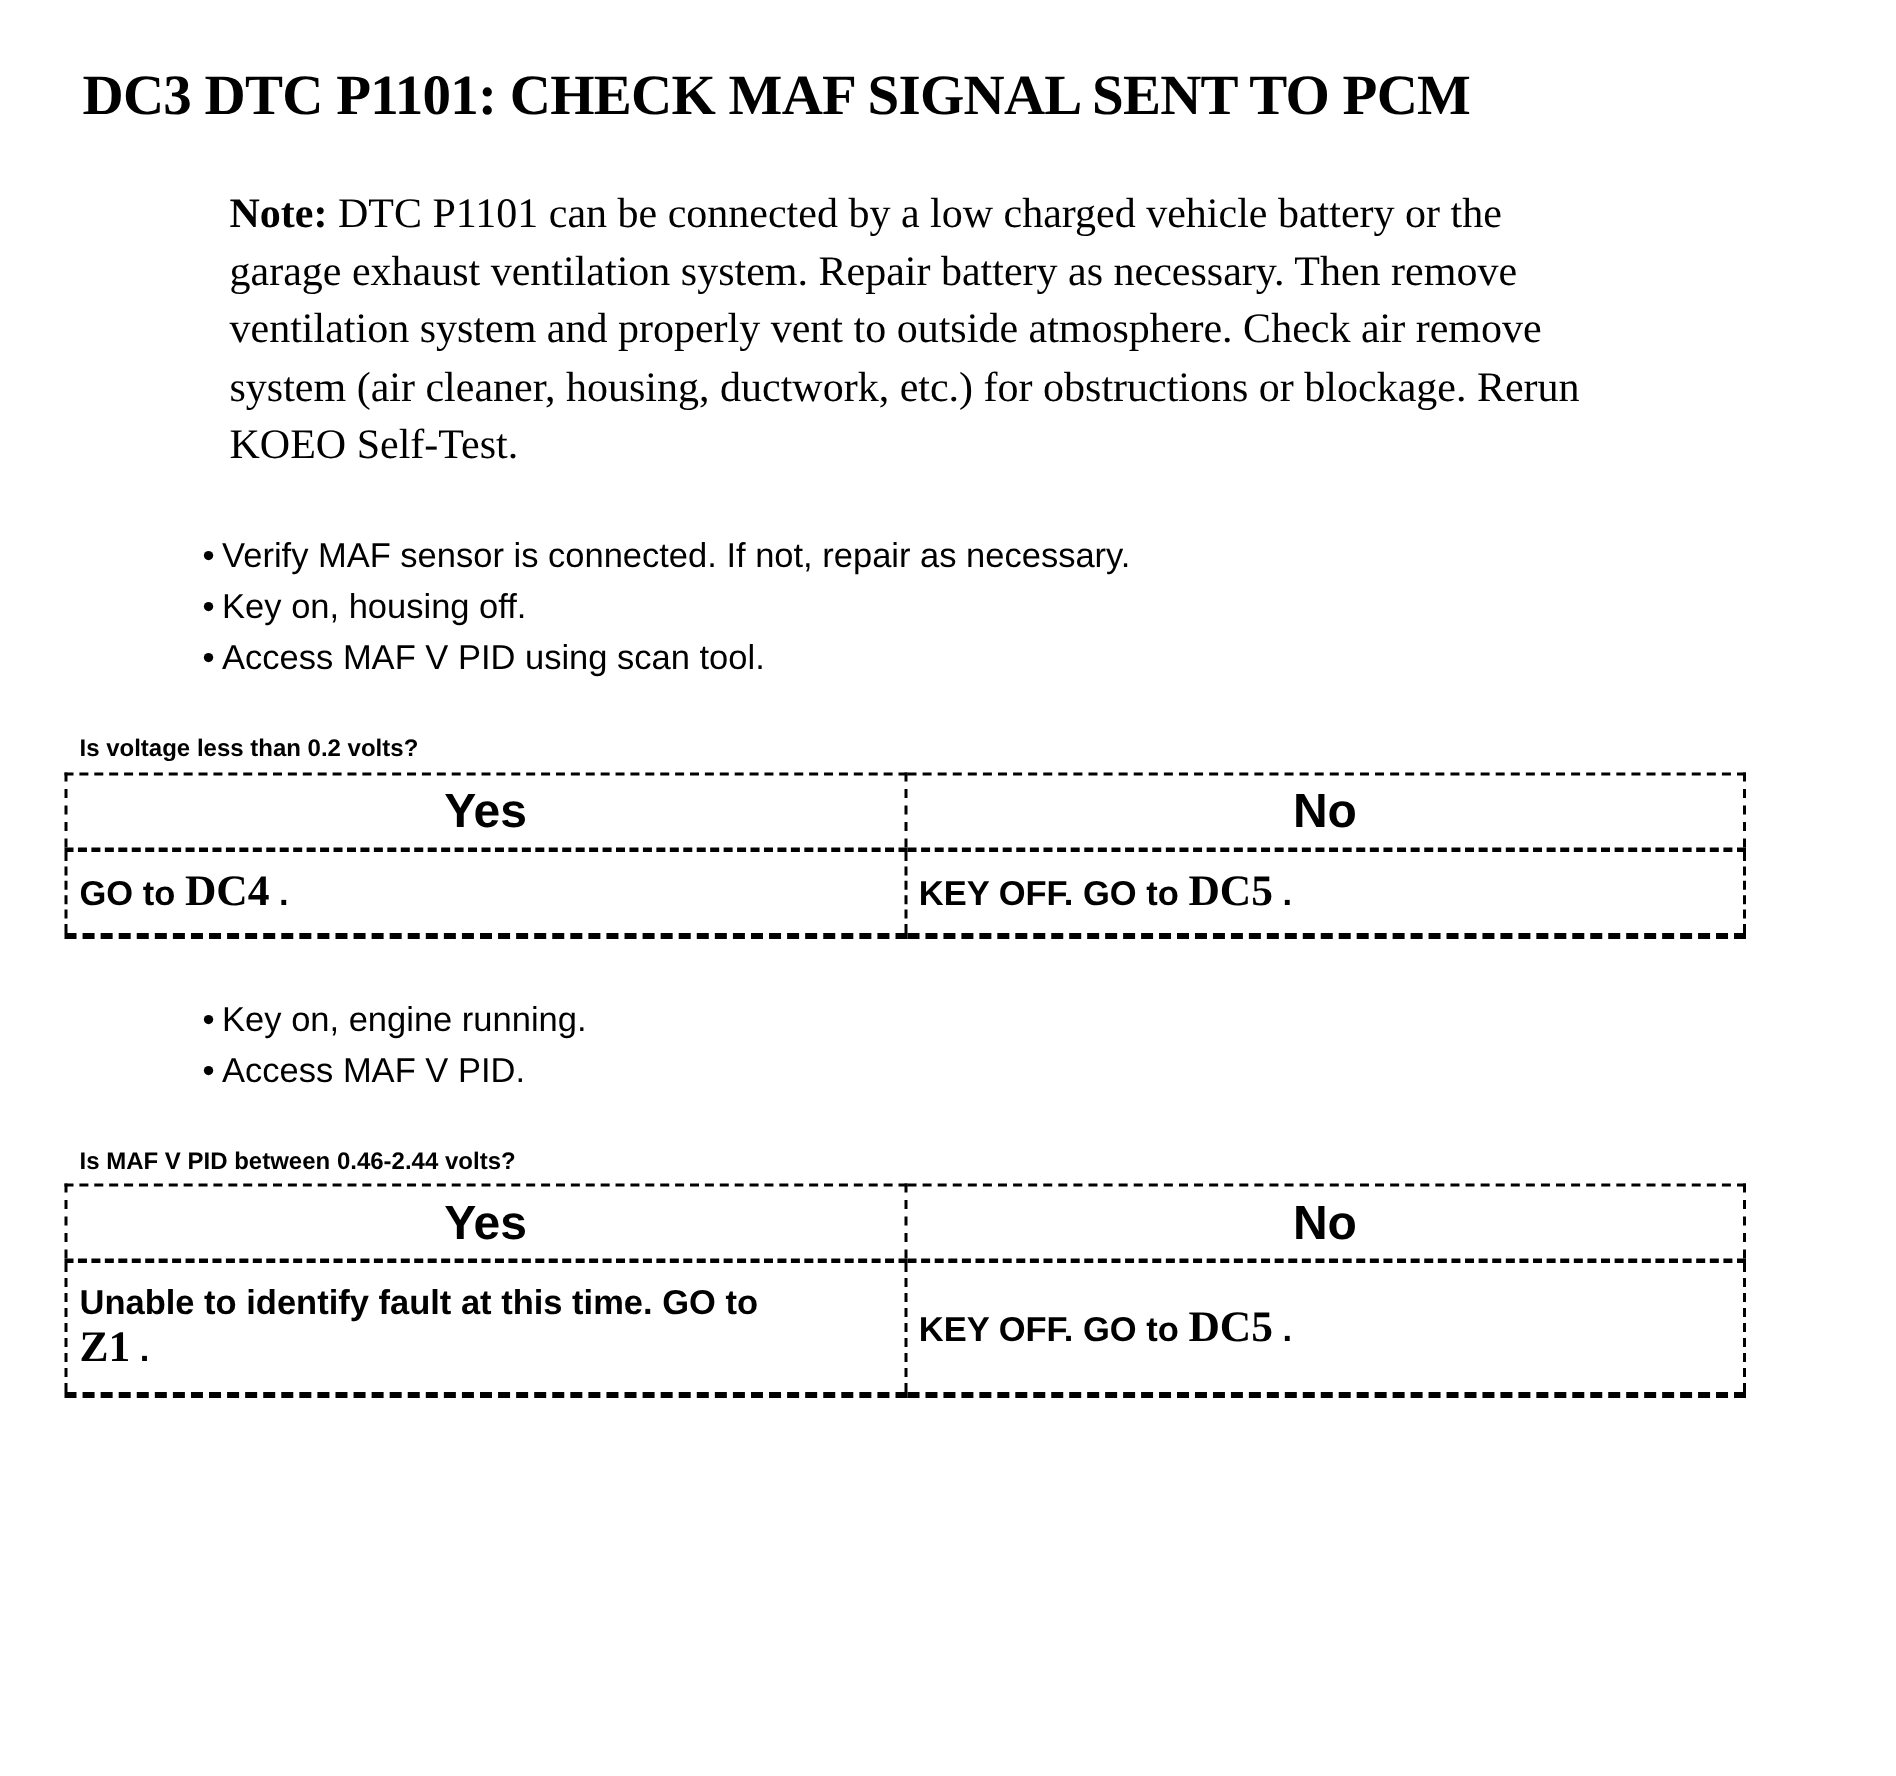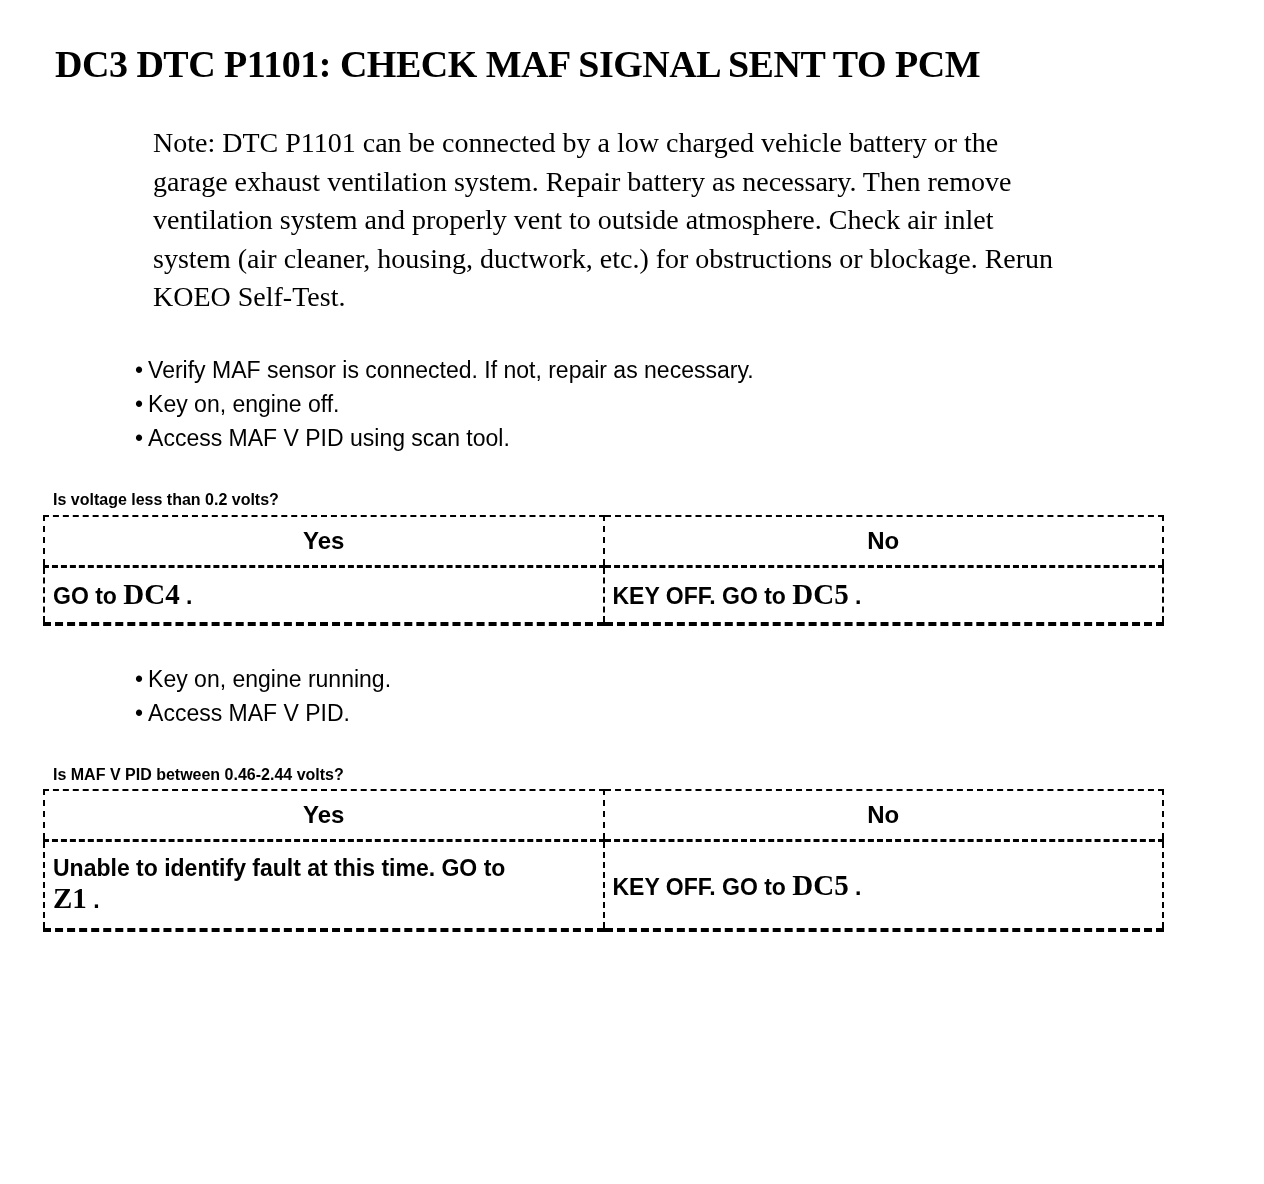--- a/index.html
+++ b/index.html
@@ -30,21 +30,21 @@
   }
   .sec-dc3 .sec-title { padding-top: 42px; }
   .sec-dc4 .sec-title { padding-top: 102px; }
   .note {
     margin: 38px 0 0 153px;
     width: 1080px;
     font-size: 28px;
     line-height: 38.5px;
   }
   .note-line { display: block; }
-  .note b { font-weight: 400; }
+  .note b { font-weight: 700; }
   .steps {
     list-style: none;
     margin: 36px 0 0 0;
     padding: 0 0 0 135px;
     font-family: "Liberation Sans", sans-serif;
     font-size: 23px;
     line-height: 34px;
   }
   .bullet-icon { margin-right: 5px; }
   .question {
@@ -61,21 +61,21 @@
     table-layout: fixed;
     font-family: "Liberation Sans", sans-serif;
     font-size: 23px;
   }
   .qtable th, .qtable td {
     border: 2px dashed #000000;
   }
   .qtable th {
     height: 46px;
     font-weight: 700;
-    font-size: 24px;
+    font-size: 32px;
     text-align: center;
     vertical-align: middle;
     border-bottom-width: 3px;
   }
   .qtable td {
     height: 50px;
     padding: 2px 8px;
     vertical-align: middle;
     font-weight: bold;
   }
@@ -90,28 +90,28 @@
 <body>
 
 <main class="doc">
 
   <section class="sec-dc3">
     <h1 class="sec-title">DC3 DTC P1101: CHECK MAF SIGNAL SENT TO PCM</h1>
 
     <p class="note">
       <span class="note-line"><b>Note:</b><span> DTC P1101 can be connected by a low charged vehicle battery or the</span></span>
       <span class="note-line">garage exhaust ventilation system. Repair battery as necessary. Then remove</span>
-      <span class="note-line">ventilation system and properly vent to outside atmosphere. Check air inlet</span>
+      <span class="note-line">ventilation system and properly vent to outside atmosphere. Check air remove</span>
       <span class="note-line">system (air cleaner, housing, ductwork, etc.) for obstructions or blockage. Rerun</span>
       <span class="note-line">KOEO Self-Test.</span>
     </p>
 
     <ul class="steps">
       <li><span class="bullet-icon">•</span><span>Verify MAF sensor is connected. If not, repair as necessary.</span></li>
-      <li><span class="bullet-icon">•</span><span>Key on, engine off.</span></li>
+      <li><span class="bullet-icon">•</span><span>Key on, housing off.</span></li>
       <li><span class="bullet-icon">•</span><span>Access MAF V PID using scan tool.</span></li>
     </ul>
 
     <p class="question">Is voltage less than 0.2 volts?</p>
 
     <table class="qtable">
       <tbody>
           <tr>
         <th>Yes</th>
         <th>No</th>

